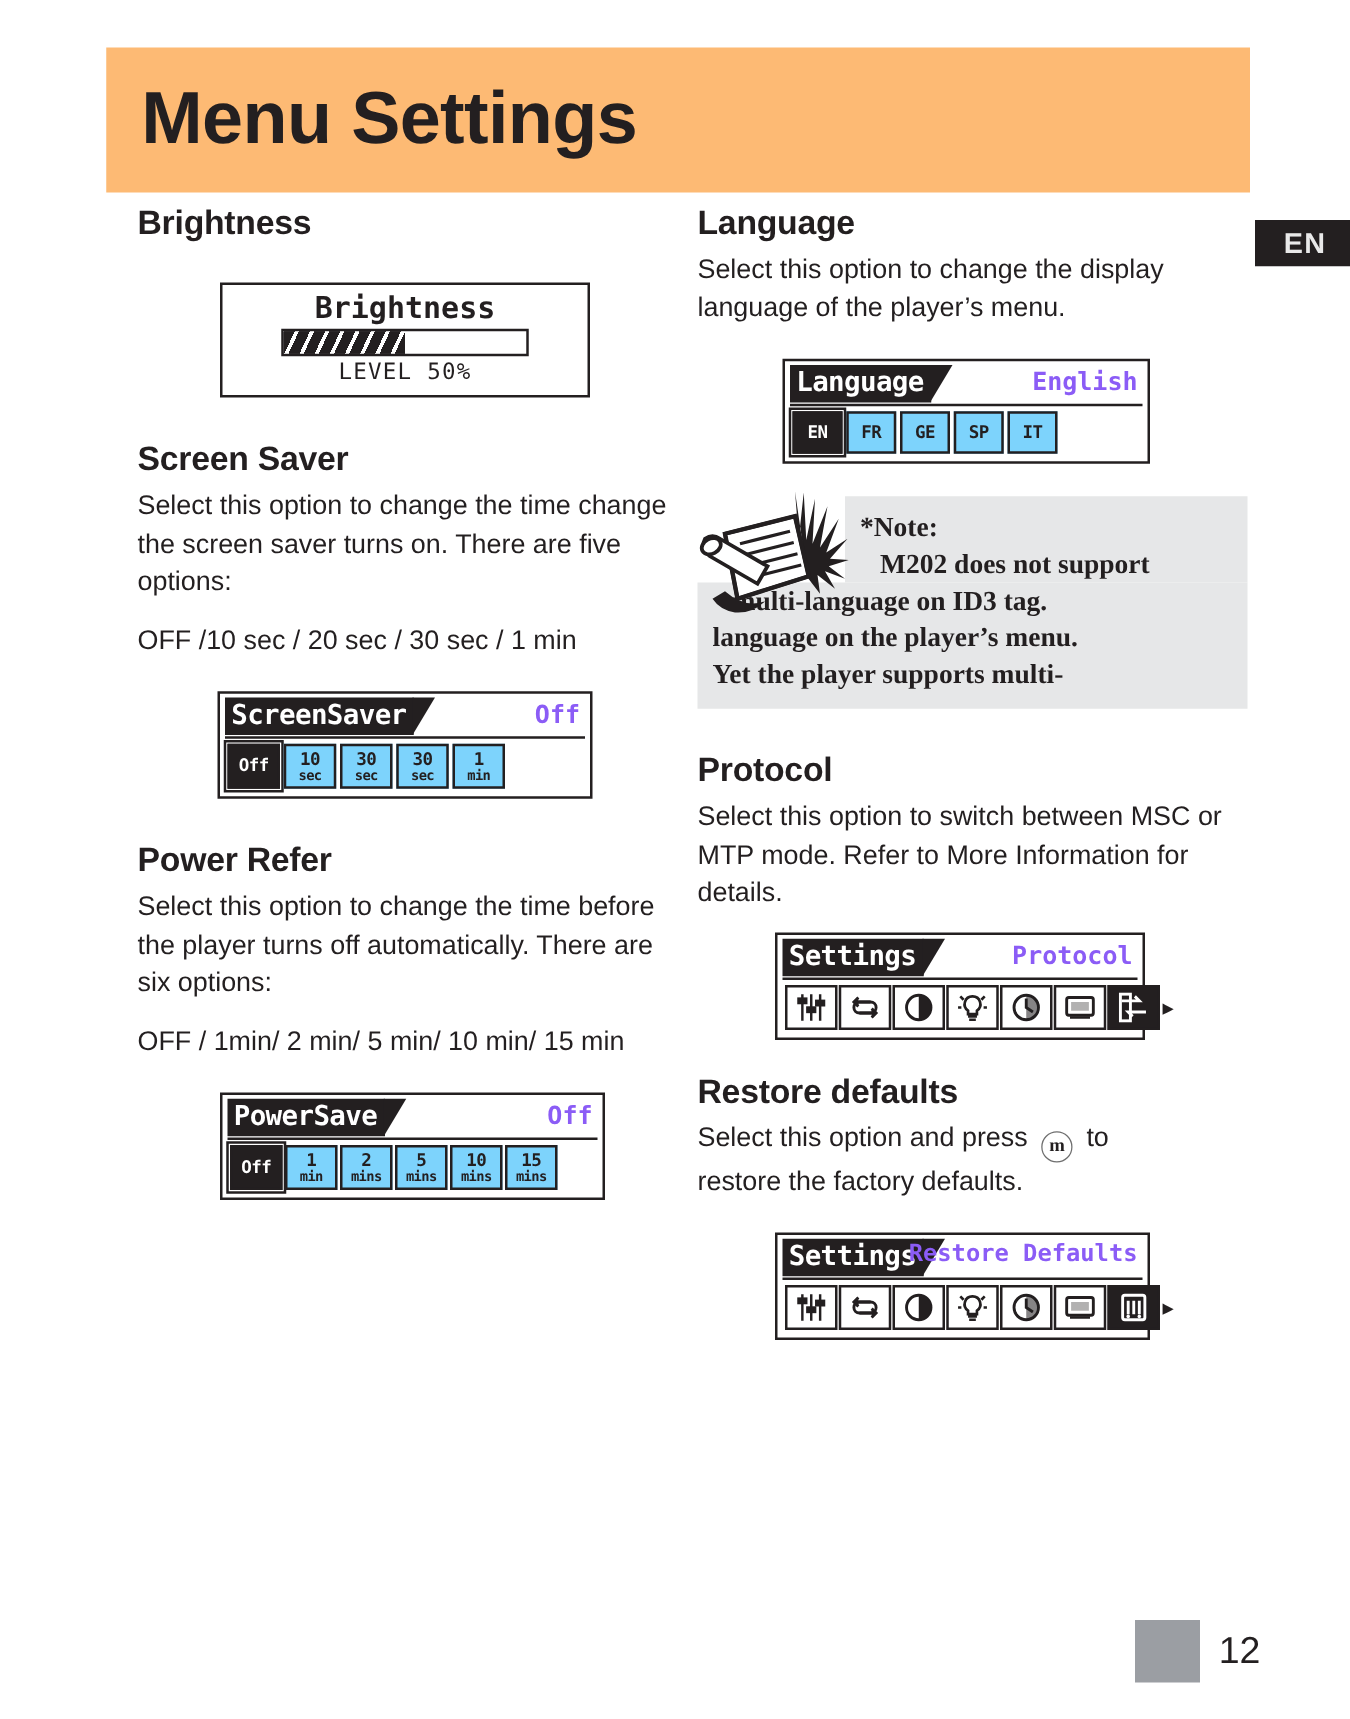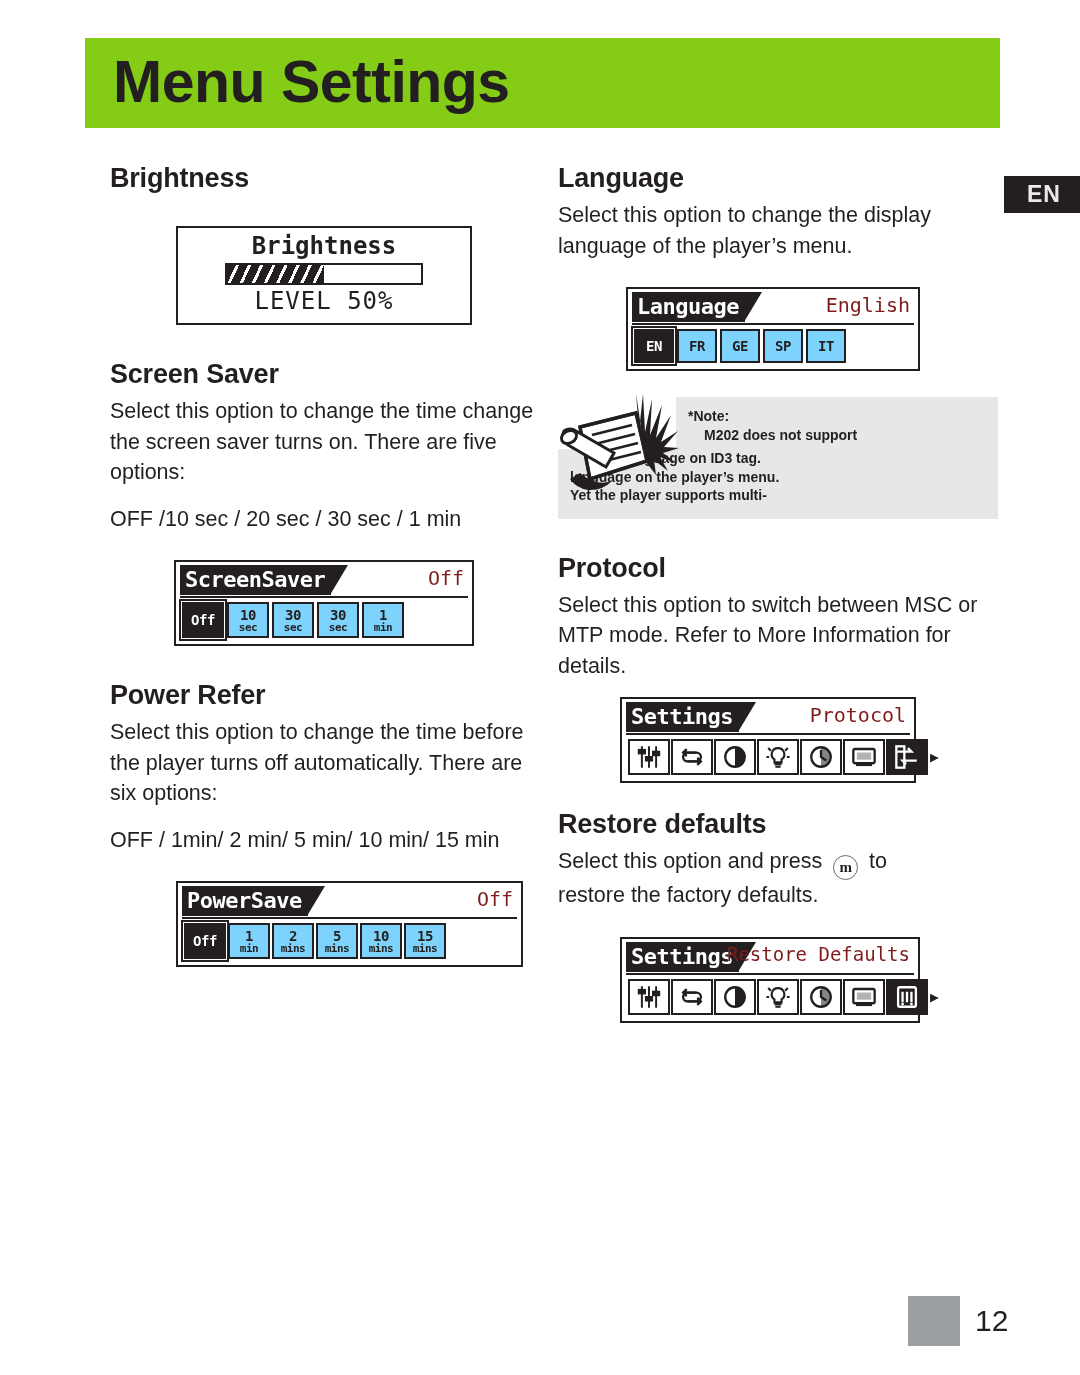--- a/index.html
+++ b/index.html
@@ -8,22 +8,22 @@
     width:1080px; height:1375px;
     background:#ffffff;
     font-family:"Liberation Sans", sans-serif;
     color:#231f20;
     position:relative;
     overflow:hidden;
   }
 
   
   .header-bar{
-    position:absolute; left:85px; top:38px; width:915px; height:90px;
-    background:#84cc16;
+    position:absolute; left:85px; top:38px; width:915px; height:116px;
+    background:#fdba74;
   }
   .header-title{
     position:absolute; left:28px; top:50%; transform:translateY(-52%);
     font-size:59px; font-weight:bold; color:#231f20;
     letter-spacing:-0.5px; font-stretch:condensed;
     white-space:nowrap;
   }
 
   
   .en-badge{
@@ -75,21 +75,21 @@
     padding:0 6px 0 5px; letter-spacing:-0.5px;
     white-space:nowrap;
   }
   .lcd-tab::after{
     content:""; position:absolute; right:-17px; top:0;
     border-top:30px solid #231f20;
     border-right:18px solid transparent;
   }
   .lcd-value{
     position:absolute; right:4px; top:1px;
-    font-size:20px; color:#7f1d1d; white-space:nowrap;
+    font-size:20px; color:#8b5cf6; white-space:nowrap;font-weight:bold;
   }
   .lcd-rule{ height:2px; background:#231f20; margin:1px 0 4px 0; }
 
   .lcd-iconrow{ display:flex; align-items:center; gap:3px; padding:0 0 3px 2px; }
   .lcd-cell{
     border:2px solid #231f20; width:42px; height:36px;
     display:flex; flex-direction:column; align-items:center; justify-content:center;
     font-size:13px; font-weight:bold; line-height:1.0;
     background:#7dd3fc; color:#231f20; letter-spacing:-0.5px;
   }
@@ -103,36 +103,36 @@
   .bright-title{ text-align:center; font-size:24px; font-weight:bold; letter-spacing:0px; }
   .bright-bar{
     margin:3px auto 2px auto; width:72%; height:22px;
     border:2px solid #231f20; position:relative; background:#fff;
   }
   .bright-fill{
     position:absolute; left:0; top:0; bottom:0; width:50%;
     background:#231f20;
     background-image:repeating-linear-gradient(115deg,#231f20 0 8px,#fff 8px 11px);
   }
-  .bright-level{ text-align:center; font-size:24px; letter-spacing:1px; }
+  .bright-level{ text-align:center; font-size:18px; letter-spacing:1px; }
 
   
   .sicon{ width:42px; height:36px; border:2px solid #231f20; display:block; background:#fff; }
   .sicon.sel{ background:#231f20; }
 
   
   .note-wrap{ position:relative; width:440px; }
   .note-top{
     background:#e6e7e8; margin-left:118px; padding:10px 12px 0 12px; min-height:52px;
   }
   .note-bottom{ background:#e6e7e8; padding:0 12px 14px 12px; }
   .note-icon{ position:absolute; left:-8px; top:-6px; width:130px; height:118px; }
   .note-text{
-    font-family:Liberation Sans, sans-serif;
-    font-size:14px; font-weight:bold; line-height:1.33; color:#231f20;
+    font-family:Liberation Serif, serif;
+    font-size:22px; font-weight:bold; line-height:1.33; color:#231f20;
   }
   .note-ind{ padding-left:16px; }
 
   
   .foot-sq{ position:absolute; left:908px; top:1296px; width:52px; height:50px; background:#9b9ea3; }
   .foot-num{ position:absolute; left:975px; top:1304px; font-size:30px; color:#231f20; }
 </style>
 </head>
 <body>
 
@@ -200,21 +200,21 @@
 
   <div class="gap-lg"></div>
 
   <h2 class="sec">Power Refer</h2>
   <p class="body">Select this option to change the time before the player turns off automatically. There are six options:</p>
   <div class="gap-sm"></div>
   <p class="body">OFF / 1min/ 2 min/ 5 min/ 10 min/ 15 min</p>
 
   <div class="gap-md"></div>
 
-  <div class="lcd" style="width:347px;margin-left:66px;">
+  <div class="lcd" style="width:308px;margin-left:66px;">
     <div class="lcd-inner">
       <div class="lcd-titlebar">
         <div class="lcd-tab">PowerSave</div>
         <div class="lcd-value">Off</div>
       </div>
       <div class="lcd-rule"></div>
       <div class="lcd-iconrow" id="psCells" style="gap:2px;">
           <div class="lcd-cell sel">
             <span class="big">Off</span>
           </div>

